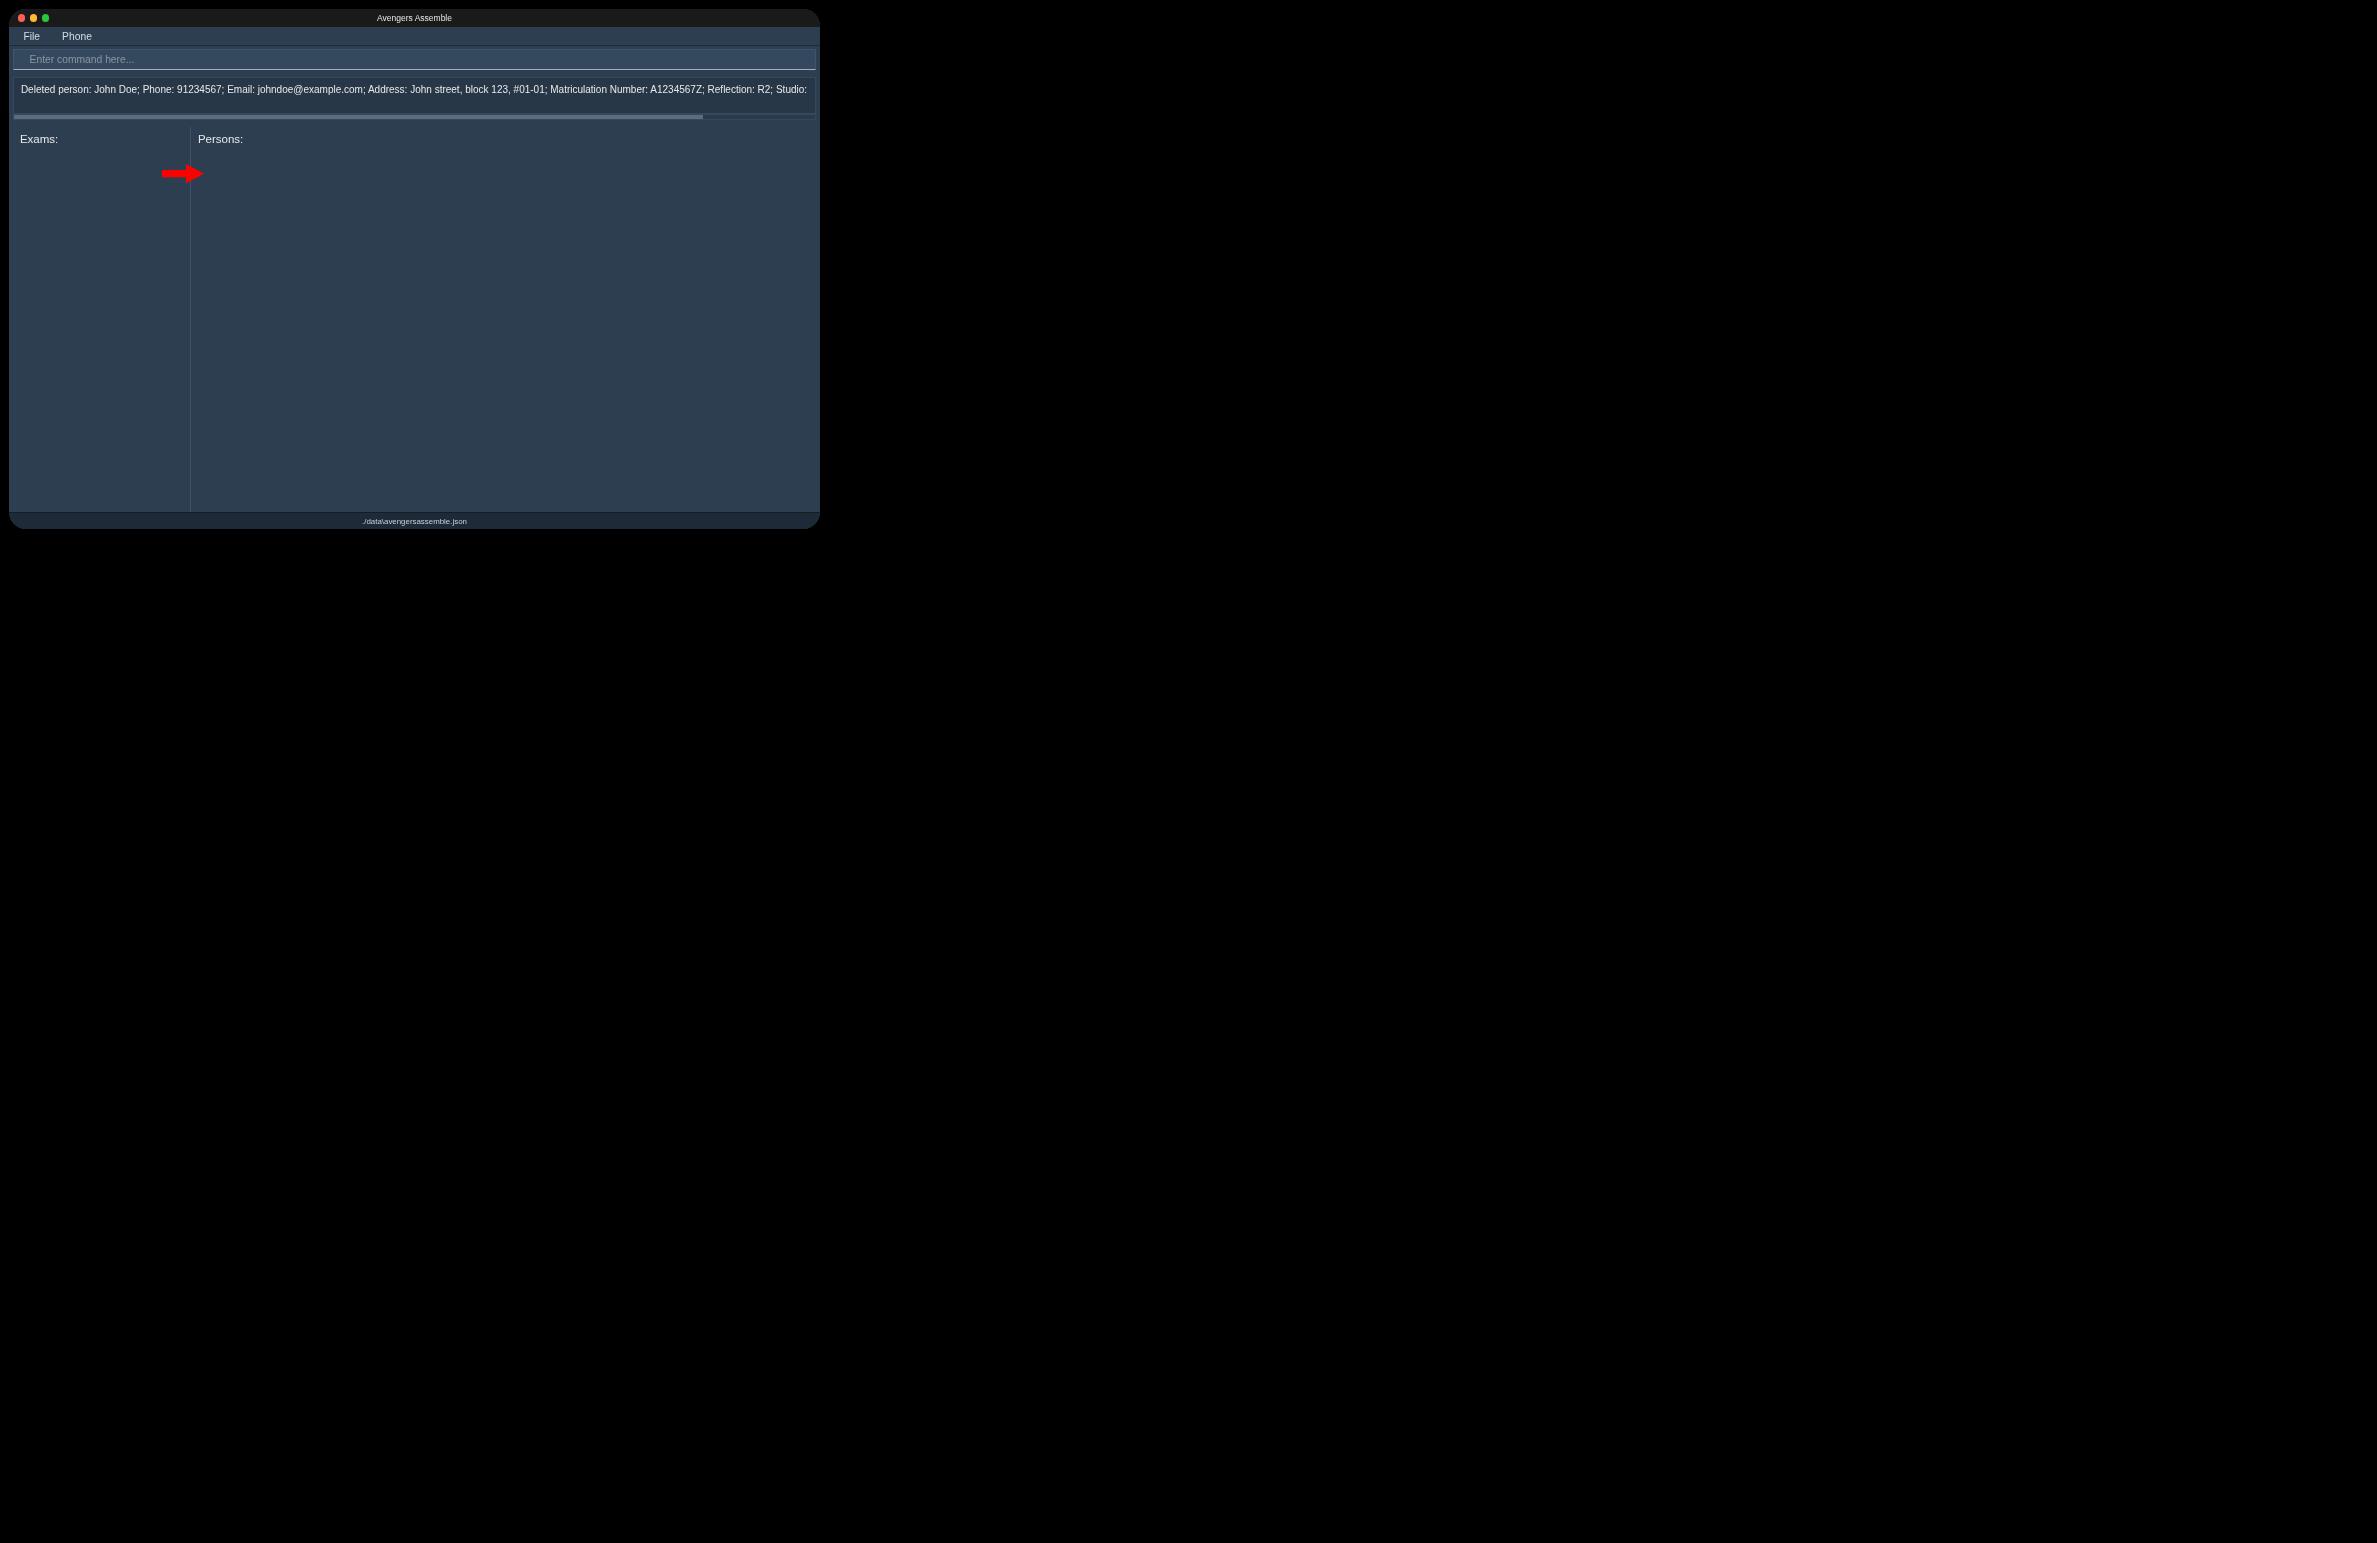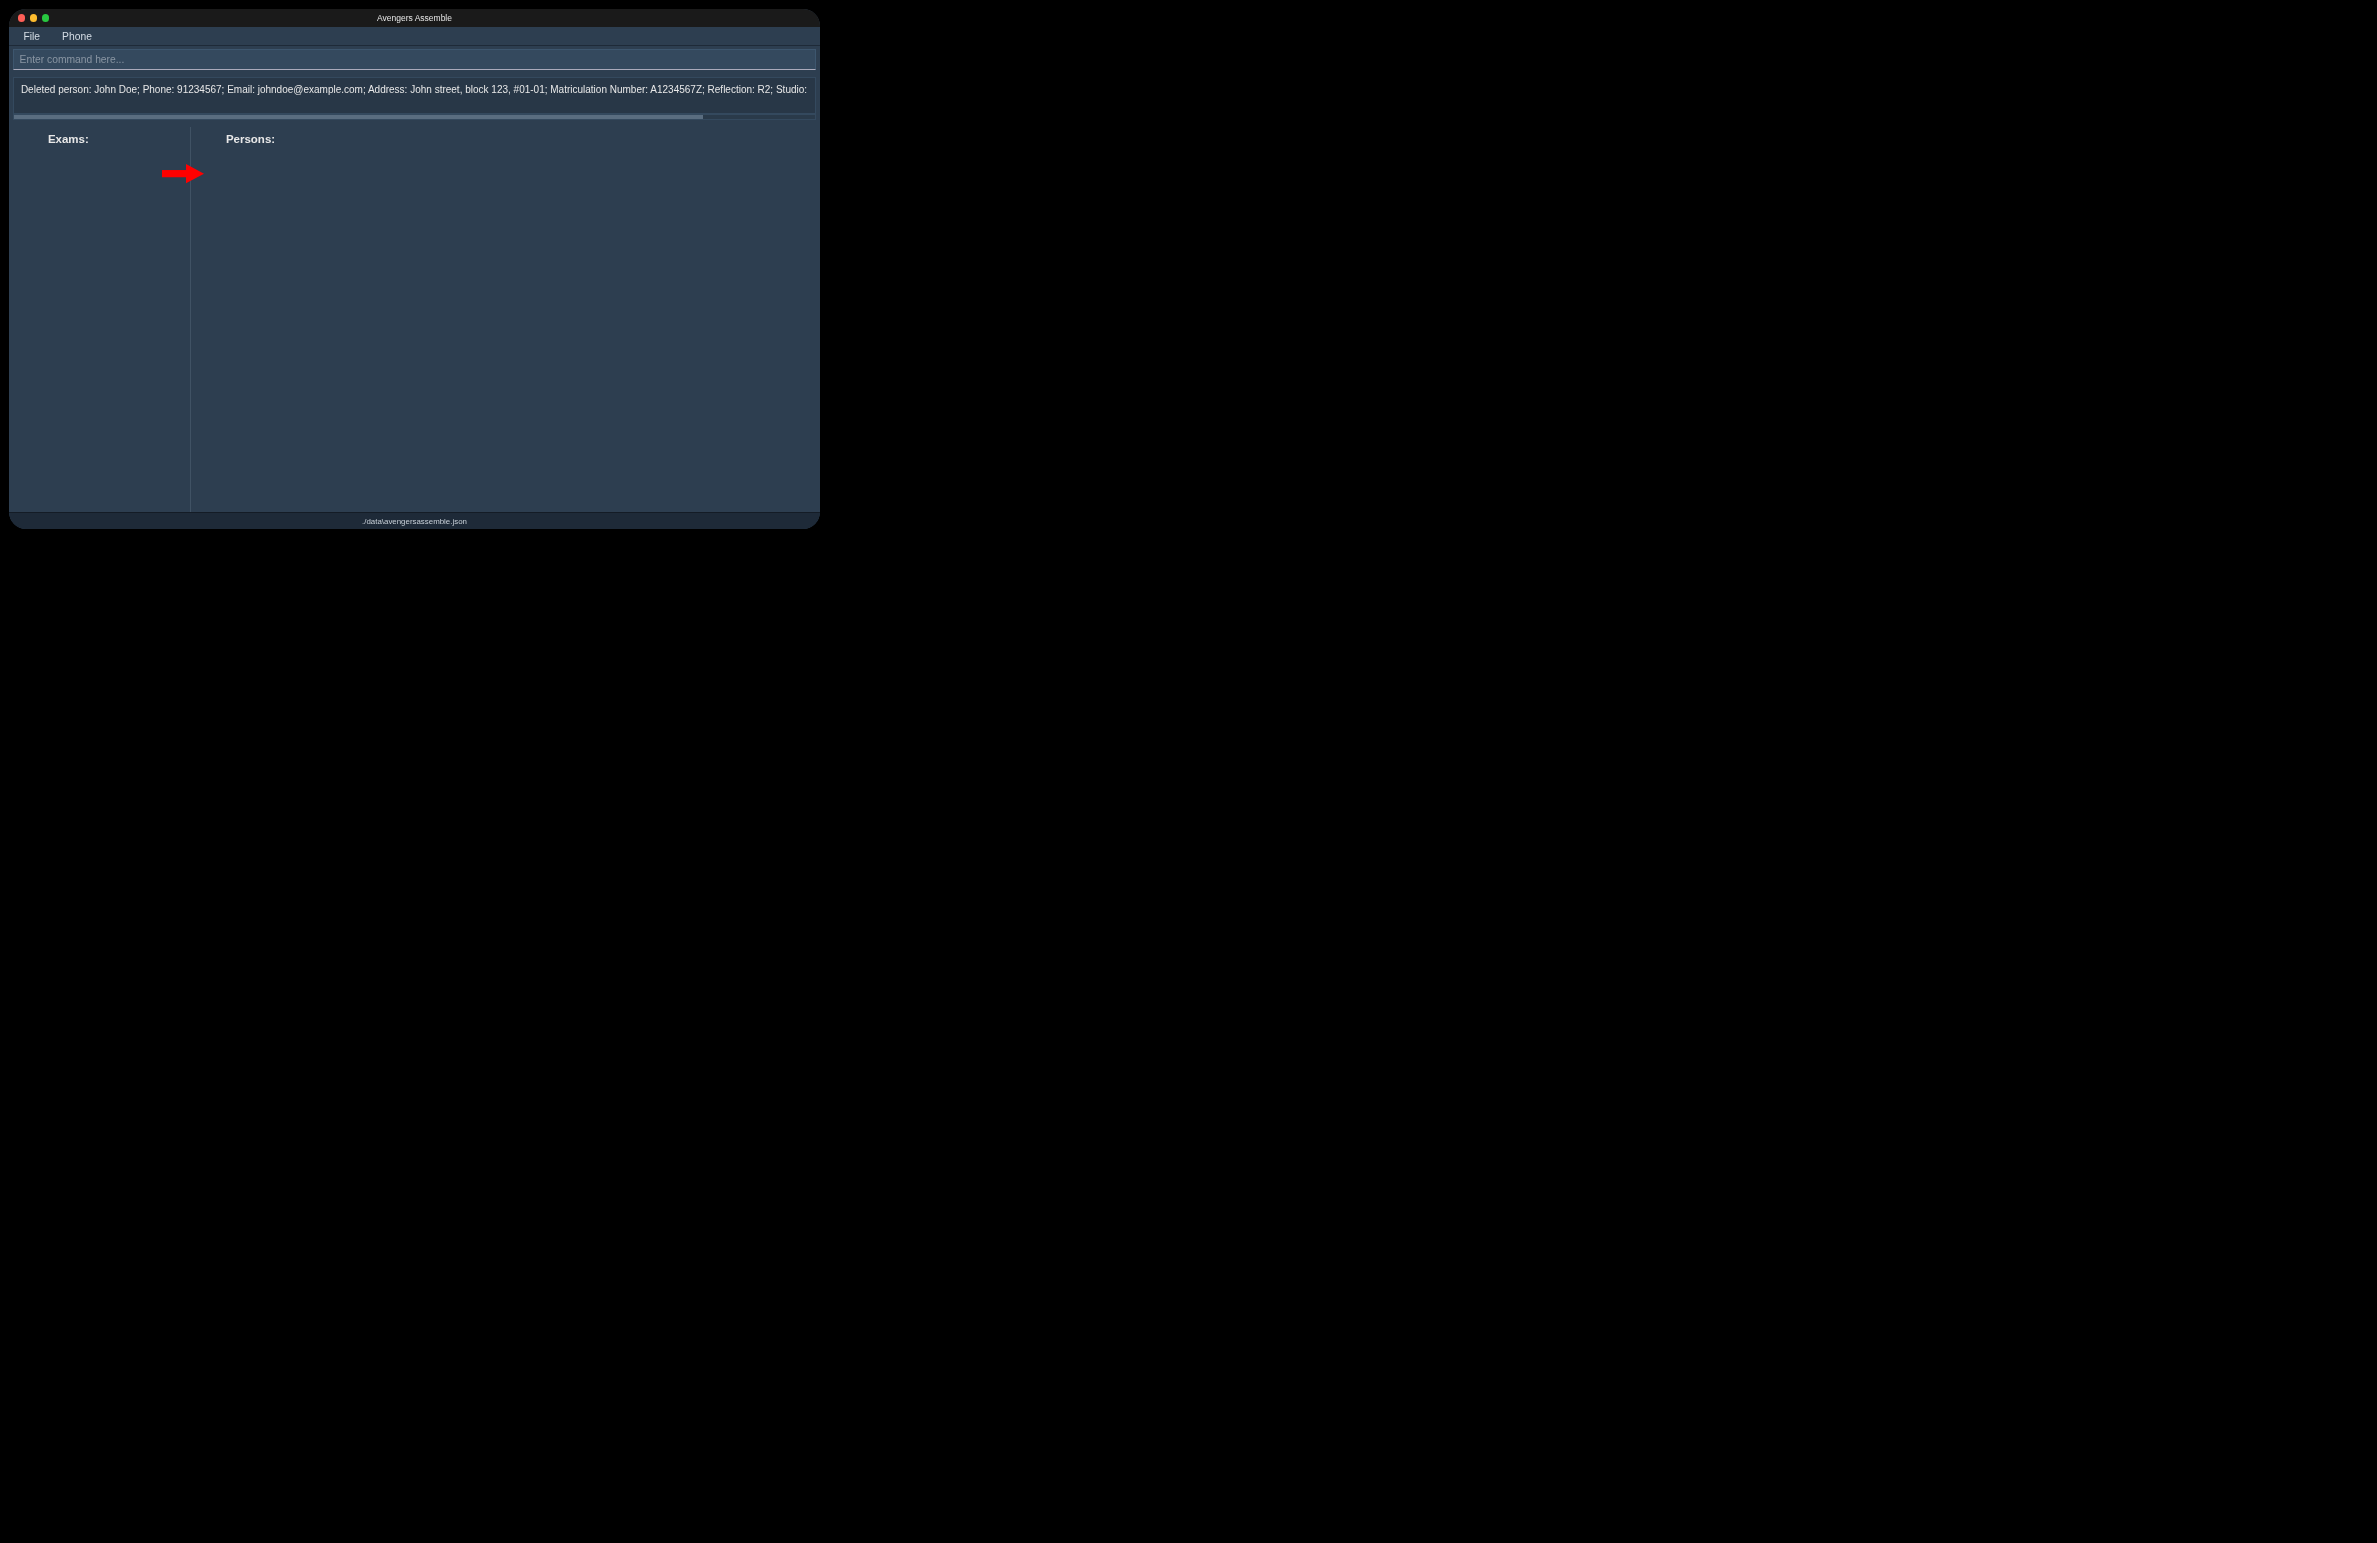--- a/index.html
+++ b/index.html
@@ -90,21 +90,21 @@
     }
     
     .command-input {
       width: 100%;
       height: 20.5px;
       background: #34495e;
       border: 0.6px solid #3d566e;
       border-bottom: 1.2px solid #aab;
       color: #d5dde5;
       font-size: 10.3px;
-      padding: 0 6px;
+      padding: 0 16px;
       outline: none;
     }
     
     .command-input::placeholder {
       color: #8a96a3;
     }
     
     .result-area {
       margin: 7.3px 3.6px 0 3.6px;
       flex-shrink: 0;
@@ -159,22 +159,21 @@
     }
     
     .panel-right {
       flex: 1;
       padding: 6px 7.3px;
     }
     
     .panel-header {
       color: #e8e8e8;
       font-size: 11.5px;
-      font-weight: 700;
-      margin-left: 28px;
+      font-weight: 400;
     }
     
     .statusbar {
       height: 17px;
       background: #1e2a38;
       color: #c8d0d8;
       font-size: 7.9px;
       padding: 1.2px 3.6px;
       display: flex;
       align-items: center;

